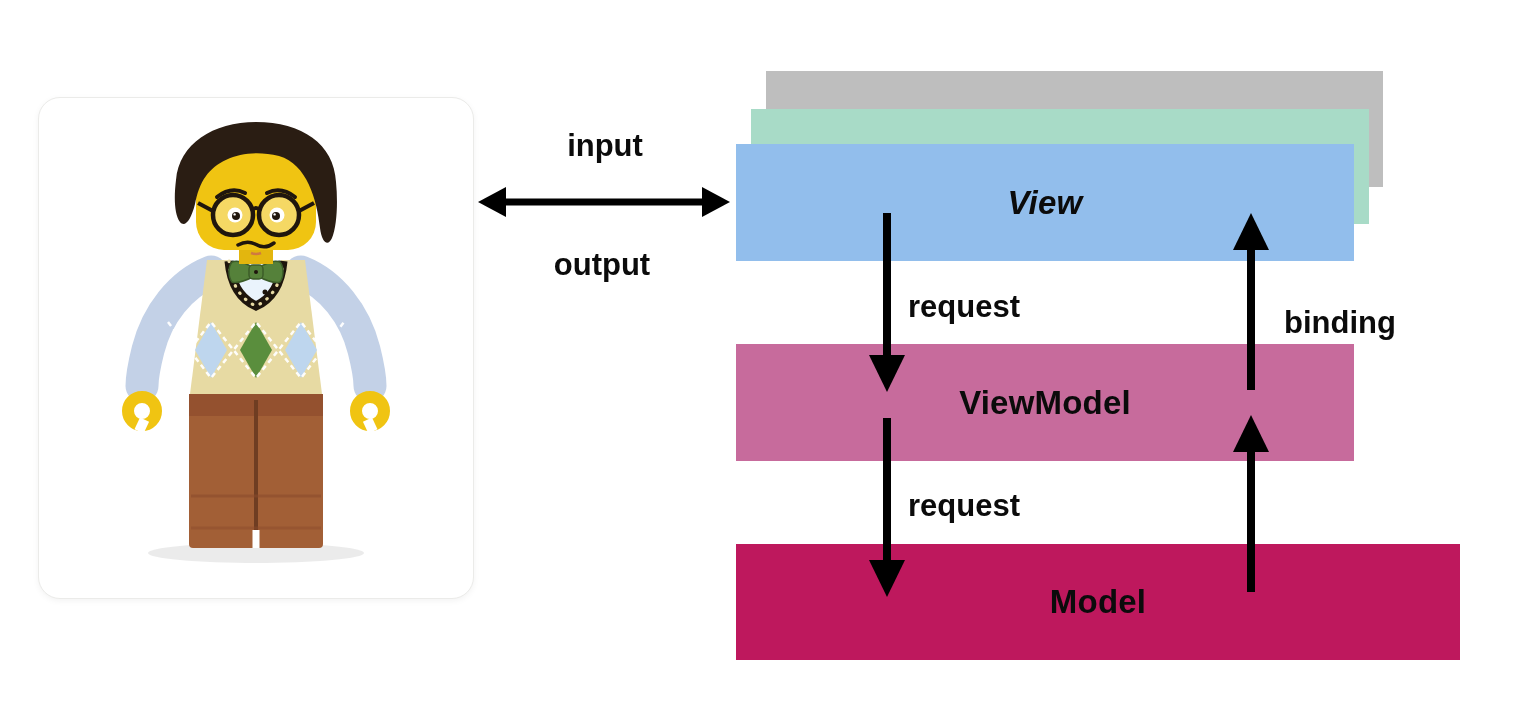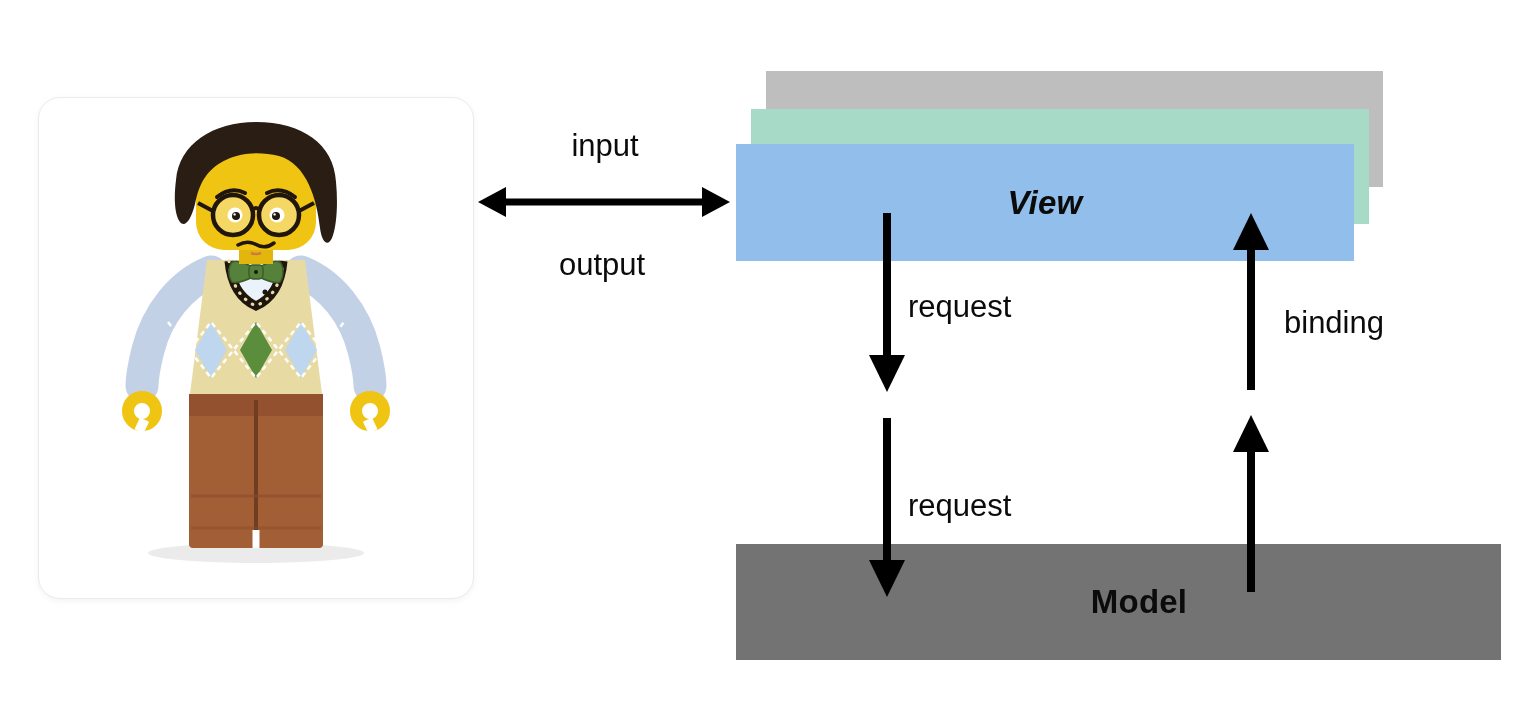--- a/index.html
+++ b/index.html
@@ -14,23 +14,23 @@
     border:1px solid #ebebe9;border-radius:22px;
     box-shadow:0 2px 6px rgba(0,0,0,0.05);
   }
   
   .bar{position:absolute;display:flex;align-items:center;justify-content:center;}
   .bar-label{font-weight:700;font-size:33px;color:#0b0b0b;letter-spacing:0.2px;}
   .bar-gray {left:766px;top:71px; width:617px;height:116px;background:#bebebe;}
   .bar-teal {left:751px;top:109px;width:618px;height:115px;background:#a8dbc7;}
   .bar-view {left:736px;top:144px;width:618px;height:117px;background:#92beec;font-style:italic;}
   .bar-vm   {left:736px;top:344px;width:618px;height:117px;background:#c76b9c;}
-  .bar-model{left:736px;top:544px;width:724px;height:116px;background:#737373;padding-left:41px;}
+  .bar-model{left:736px;top:544px;width:724px;height:116px;background:#be185d;}
   
-  .lbl{position:absolute;font-size:31px;font-weight:400;color:#0b0b0b;white-space:nowrap;transform:translateY(-52%);}
+  .lbl{position:absolute;font-size:31px;font-weight:700;color:#0b0b0b;white-space:nowrap;transform:translateY(-52%);}
   .lbl-center{transform:translate(-50%,-52%);}
   #lbl-input {left:605px;top:147px;}
   #lbl-output{left:602px;top:266px;}
   #lbl-request1{left:908px;top:308px;transform:translateY(-52%);}
   #lbl-binding {left:1284px;top:324px;transform:translateY(-52%);}
   #lbl-request2{left:908px;top:507px;transform:translateY(-52%);}
   #lbl-notification{left:1282px;top:506px;transform:translateY(-52%);}
   
   #arrows{left:0;top:0;width:1530px;height:708px;pointer-events:none;}
   .minifig-svg{position:absolute;left:0;top:0;width:434px;height:500px;}
@@ -38,20 +38,23 @@
 </head>
 <body>
 
 <div id="canvas">
 
   <div class="bar bar-gray abs"></div>
   <div class="bar bar-teal abs"></div>
 
   <div class="bar bar-view">
     <span class="bar-label">View</span>
+  </div>
+  <div class="bar bar-vm">
+    <span class="bar-label">ViewModel</span>
   </div>
   <div class="bar bar-model">
     <span class="bar-label">Model</span>
   </div>
 
   <div class="photo-card abs">
     <svg class="minifig-svg" viewBox="0 0 434 500" aria-hidden="true">
 
       <ellipse cx="217" cy="455" rx="108" ry="10" fill="rgba(0,0,0,0.08)"></ellipse>
 

